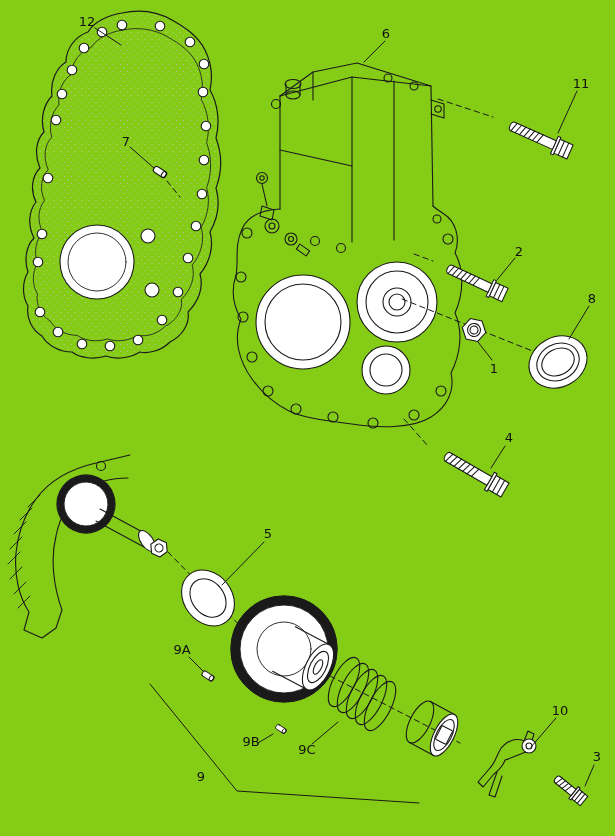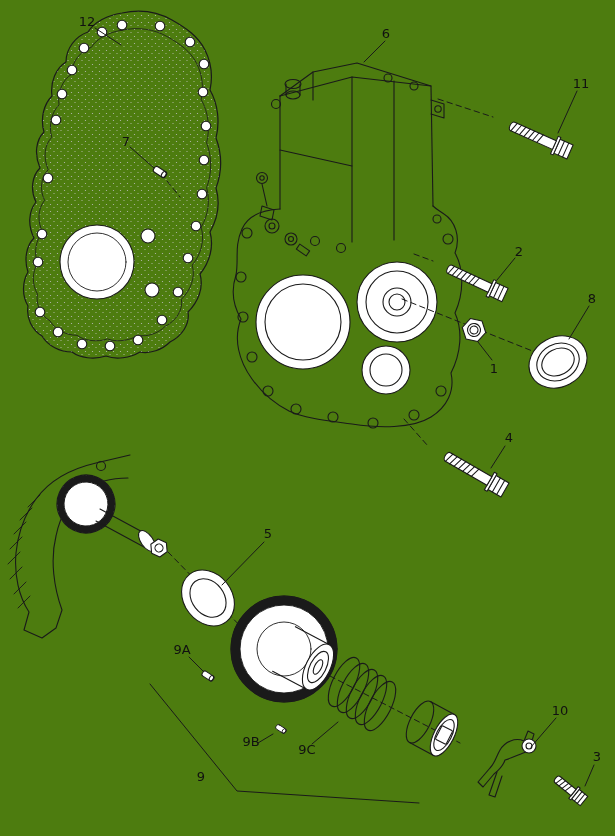--- a/index.html
+++ b/index.html
@@ -1,16 +1,16 @@
 <!DOCTYPE html>
 <html><head>
 <meta charset="utf-8">
 <style>
   html,body{margin:0;padding:0;background:#ffffff}
-  .stage{position:relative;width:615px;height:836px;background:#4d7c0f;overflow:hidden}
+  .stage{position:relative;width:615px;height:836px;background:#84cc16;overflow:hidden}
   svg{display:block}
   .ln{stroke:#1a1a1a;stroke-width:1.1;fill:none;stroke-linecap:round;stroke-linejoin:round}
   .thin{stroke-width:.9}
   .w{fill:#fff}
   .dash{stroke-dasharray:5.5 4;stroke-width:1}
   .lead{stroke-width:1}
   .gasket-face{fill:url(#stip);stroke:#1a1a1a;stroke-width:1.2}
   text.callout{font-family:"DejaVu Sans","Liberation Sans",sans-serif;font-size:13px;fill:#111;text-anchor:middle}
 </style>
 </head>

